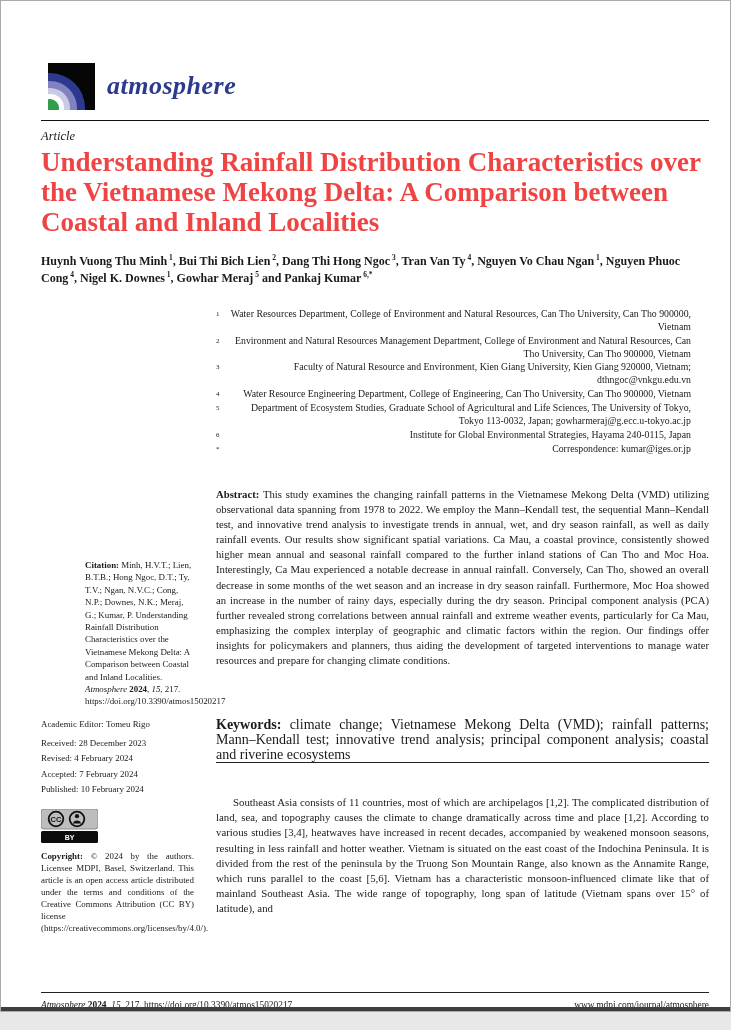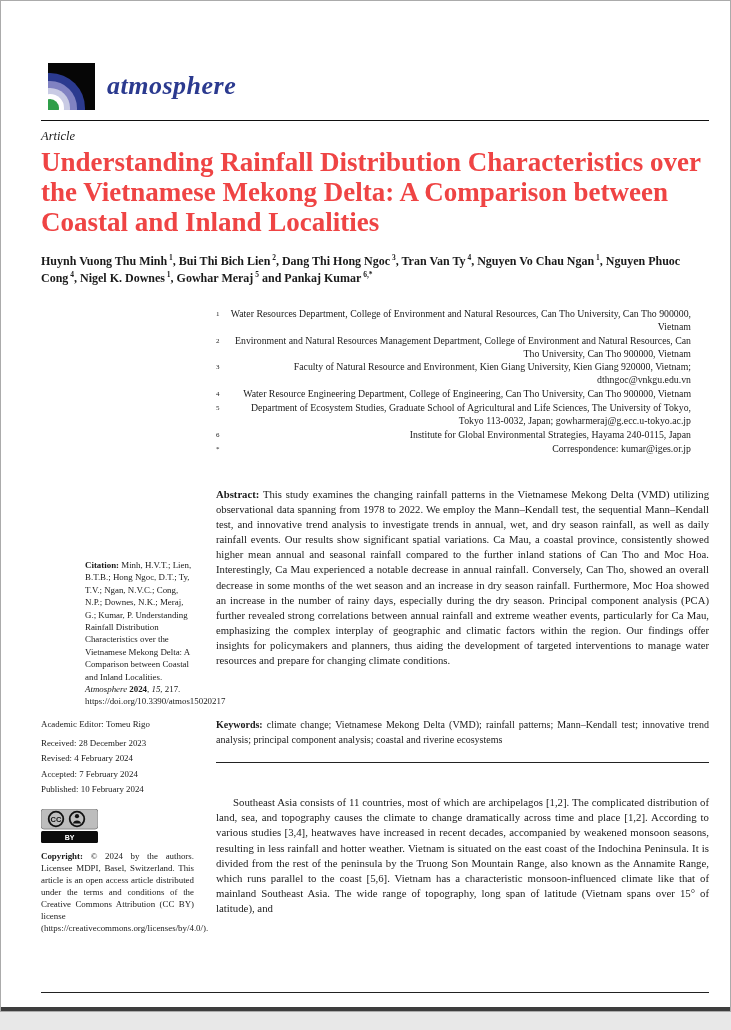--- a/index.html
+++ b/index.html
@@ -32,21 +32,21 @@
     font-size:12px; font-weight:bold; line-height:13px;
   }
   .authors sup { font-size:7.5px; }
   
   .affils { position:absolute; left:215px; top:306px; width:493px; font-size:9.8px; line-height:13.3px; }
   .affil-row { display:flex; }
   .affil-marker { width:13px; flex:0 0 13px; font-size:7px; vertical-align:super; padding-top:1px; text-align:left; }
   .affil-text { flex:1; max-width:462px;text-align:right; }
   
   .abstract { position:absolute; left:215px; top:486px; width:493px; font-size:10.7px; line-height:15.1px; text-align:justify; }
-  .keywords { position:absolute; left:215px; top:716px; width:493px; font-size:10px; line-height:15.1px; text-align:justify; }
+  .keywords { position:absolute; left:215px; top:716px; width:493px; font-size:14px; line-height:15.1px; text-align:justify; }
   .kw-rule { position:absolute; left:215px; top:761px; width:493px; border-top:1px solid #222; }
   
   .sidebar { position:absolute; left:40px; top:558px; width:153px; font-size:8.9px; line-height:12.4px; }
   .citation { text-align:left;margin-left:44px; }
   .academic-editor { margin-top:10px; }
   .dates { margin-top:6px; line-height:15.2px; }
   .cc-badge { margin-top:12px; width:57px; height:34px; cursor:pointer; }
   .copyright { margin-top:7px; text-align:justify; line-height:12px; }
   
   .body-sec { position:absolute; left:215px; top:794px; width:493px; }
@@ -155,15 +155,19 @@
     </div>
 
     <p class="copyright"><b>Copyright:</b> <span>© 2024 by the authors. Licensee MDPI, Basel, Switzerland. This article is an open access article distributed under the terms and conditions of the Creative Commons Attribution (CC BY) license (https://creativecommons.org/licenses/by/4.0/).</span></p>
   </aside>
 
   <section class="body-sec">
     <p>Southeast Asia consists of 11 countries, most of which are archipelagos [1,2]. The complicated distribution of land, sea, and topography causes the climate to change dramatically across time and place [1,2]. According to various studies [3,4], heatwaves have increased in recent decades, accompanied by weakened monsoon seasons, resulting in less rainfall and hotter weather. Vietnam is situated on the east coast of the Indochina Peninsula. It is divided from the rest of the peninsula by the Truong Son Mountain Range, also known as the Annamite Range, which runs parallel to the coast [5,6]. Vietnam has a characteristic monsoon-influenced climate like that of mainland Southeast Asia. The wide range of topography, long span of latitude (Vietnam spans over 15° of latitude), and</p>
   </section>
 
   <div class="footer-rule"></div>
+  <div class="footer">
+    <div class="footer-left"><i>Atmosphere </i><b>2024</b><span>, </span><i>15</i><span>, 217. </span><span class="doi-link">https://doi.org/10.3390/atmos15020217</span></div>
+    <div class="footer-right">www.mdpi.com/journal/atmosphere</div>
+  </div>
 
   <div class="bottom-bar"></div>
 </div>
 
 </body></html>

